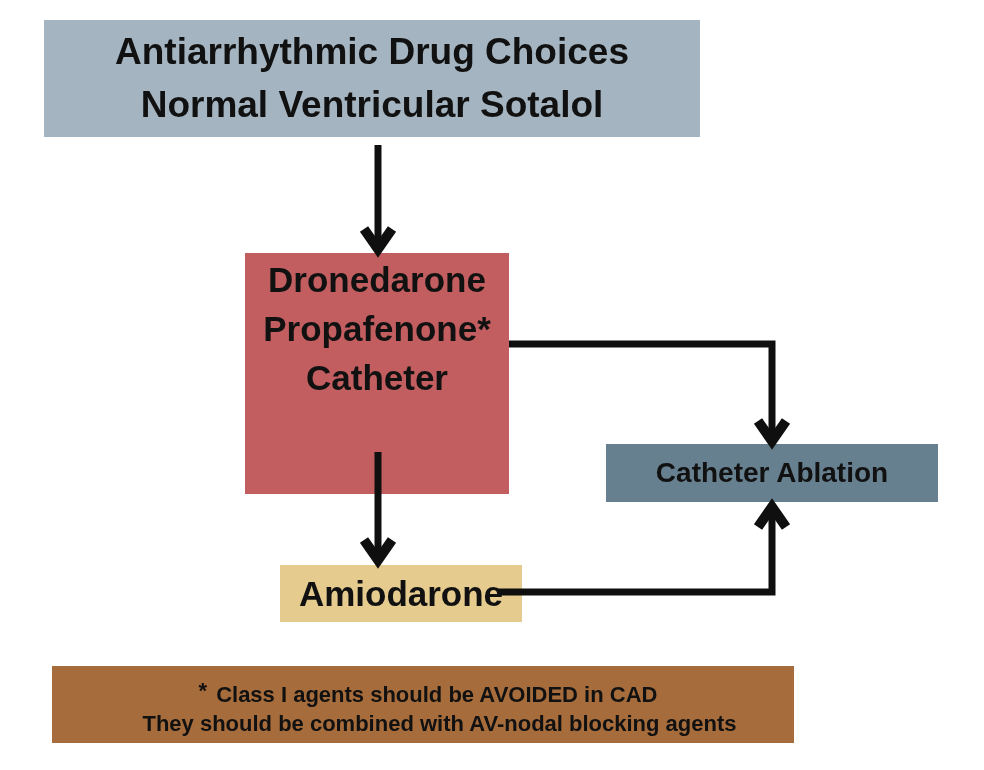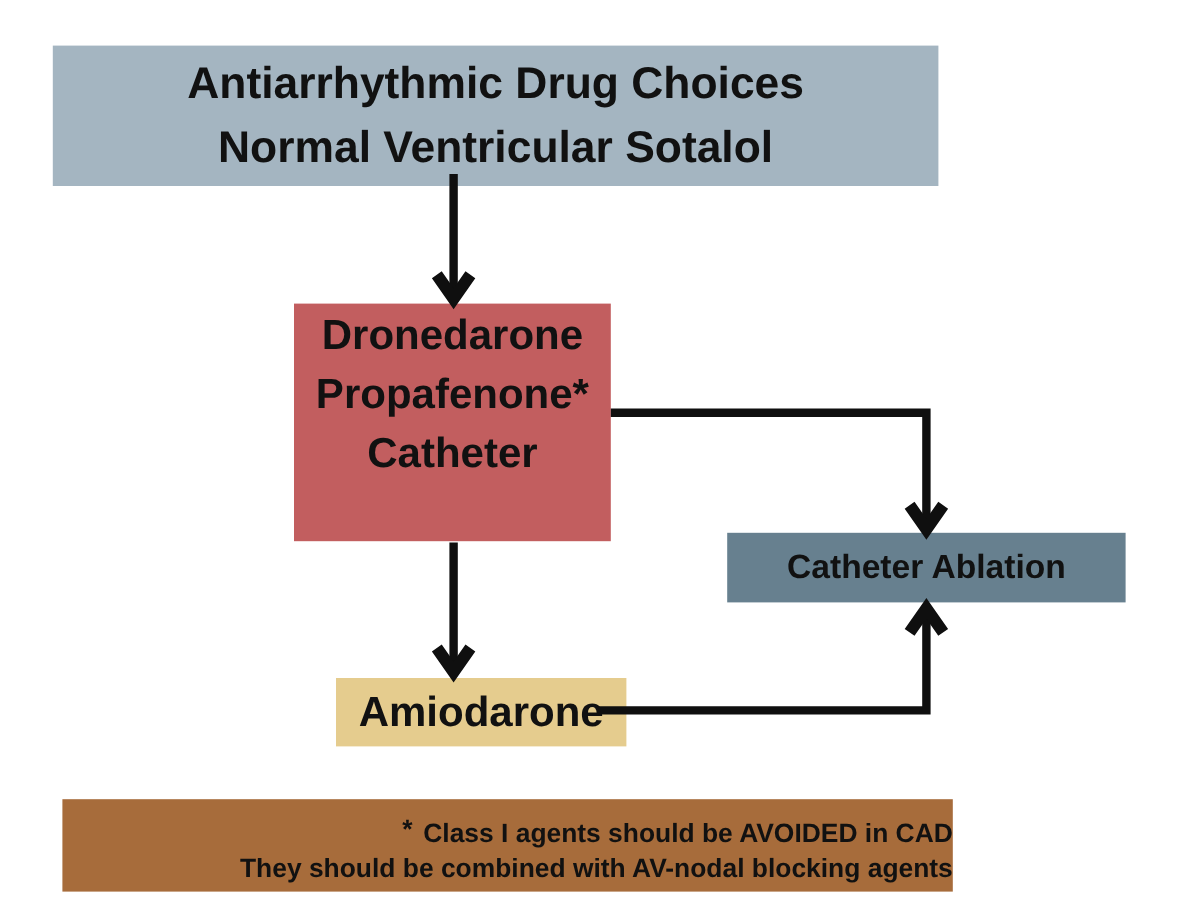--- a/index.html
+++ b/index.html
@@ -21,46 +21,46 @@
     font-family: "Liberation Sans", sans-serif;
     color: var(--text);
   }
   .box {
     position: absolute;
     font-weight: bold;
     text-align: center;
     box-sizing: border-box;
   }
   .title-box {
-    left: 44px; top: 38px; width: 738px; height: 117px;
+    left: 44px; top: 20px; width: 656px; height: 117px;
     background: var(--title-bg);
     font-size: 37px; line-height: 53px;
     padding-top: 5px;
   }
   .drugs-box {
-    left: 245px; top: 253px; width: 264px; height: 198px;
+    left: 245px; top: 253px; width: 264px; height: 241px;
     background: var(--drugs-bg);
     font-size: 35px; line-height: 49px;
     padding-top: 2px;
   }
   .ablation-box {
     left: 606px; top: 444px; width: 332px; height: 58px;
     background: var(--ablation-bg);
     font-size: 28px; line-height: 58px;
   }
   .amiodarone-box {
     left: 256px; top: 565px; width: 242px; height: 57px;
     background: var(--amiodarone-bg);
     font-size: 35px; line-height: 57px; margin-left: 24px;
   }
   .footnote-box {
     left: 52px; top: 666px; width: 742px; height: 77px;
     background: var(--footnote-bg);
     font-size: 22px; line-height: 29px;
-    text-align: right;
+    text-align: center;
     padding: 10px 0 0 10px;
   }
   .footnote-line1 { white-space: nowrap; }
   .footnote-marker {
     display: inline-block;
     vertical-align: 4px;
     margin-right: 9px;
   }
   .footnote-line2 { padding-left: 23px; white-space: nowrap; }
   .arrow-layer {

